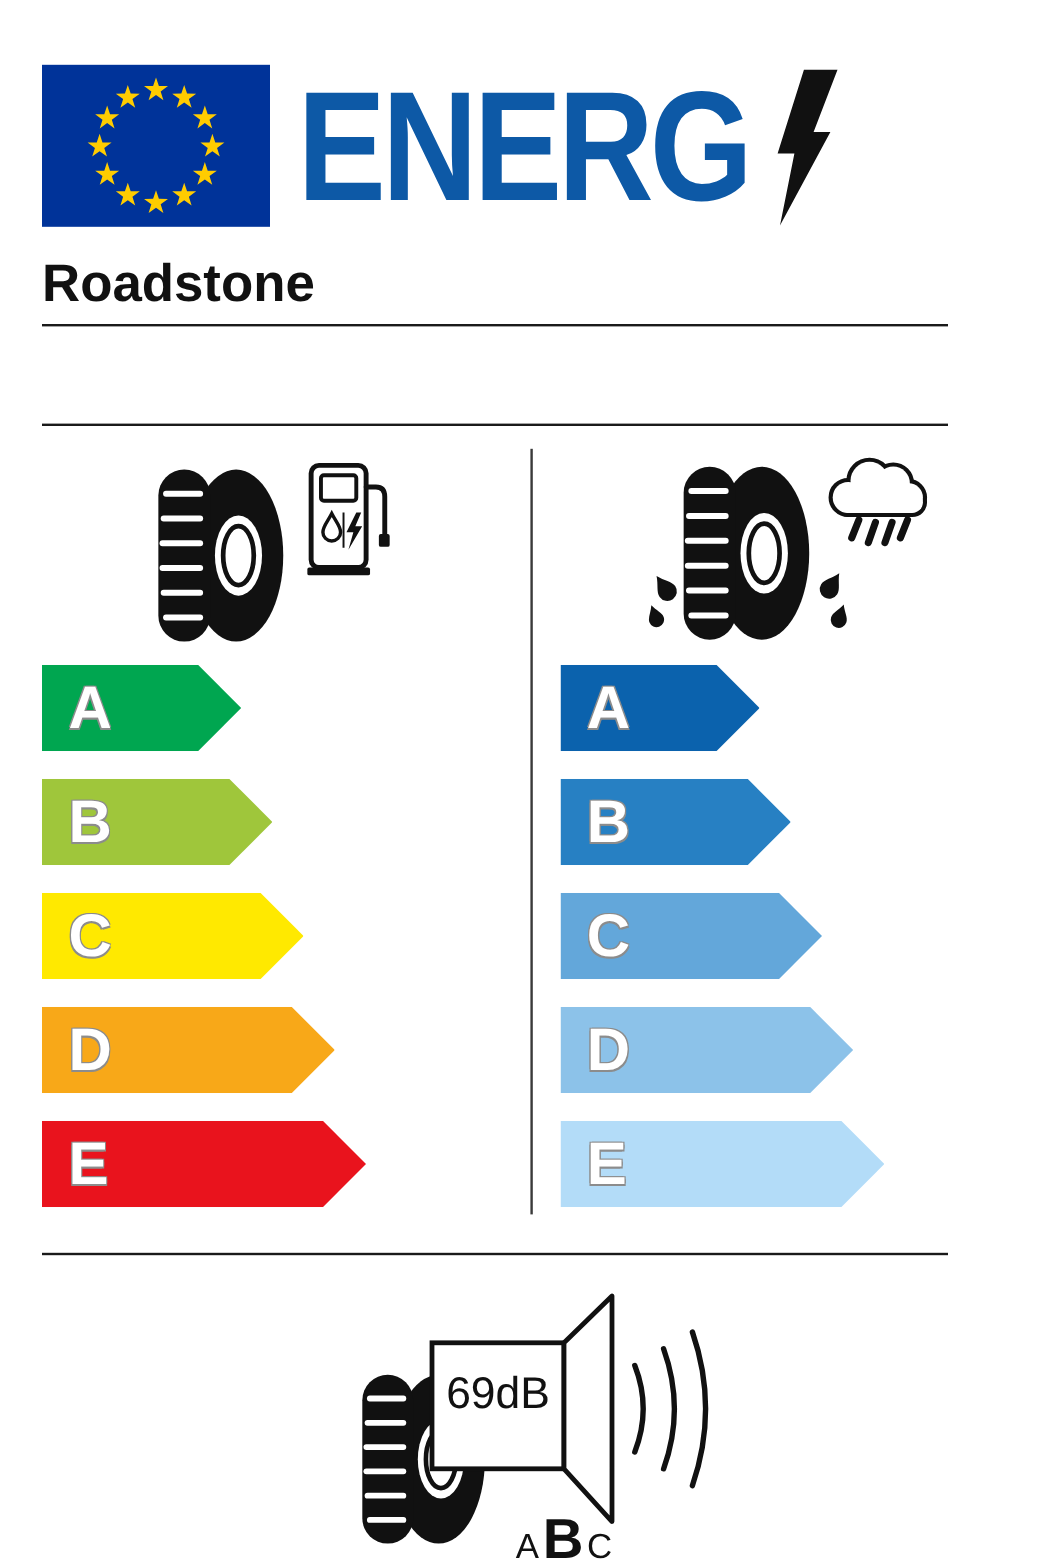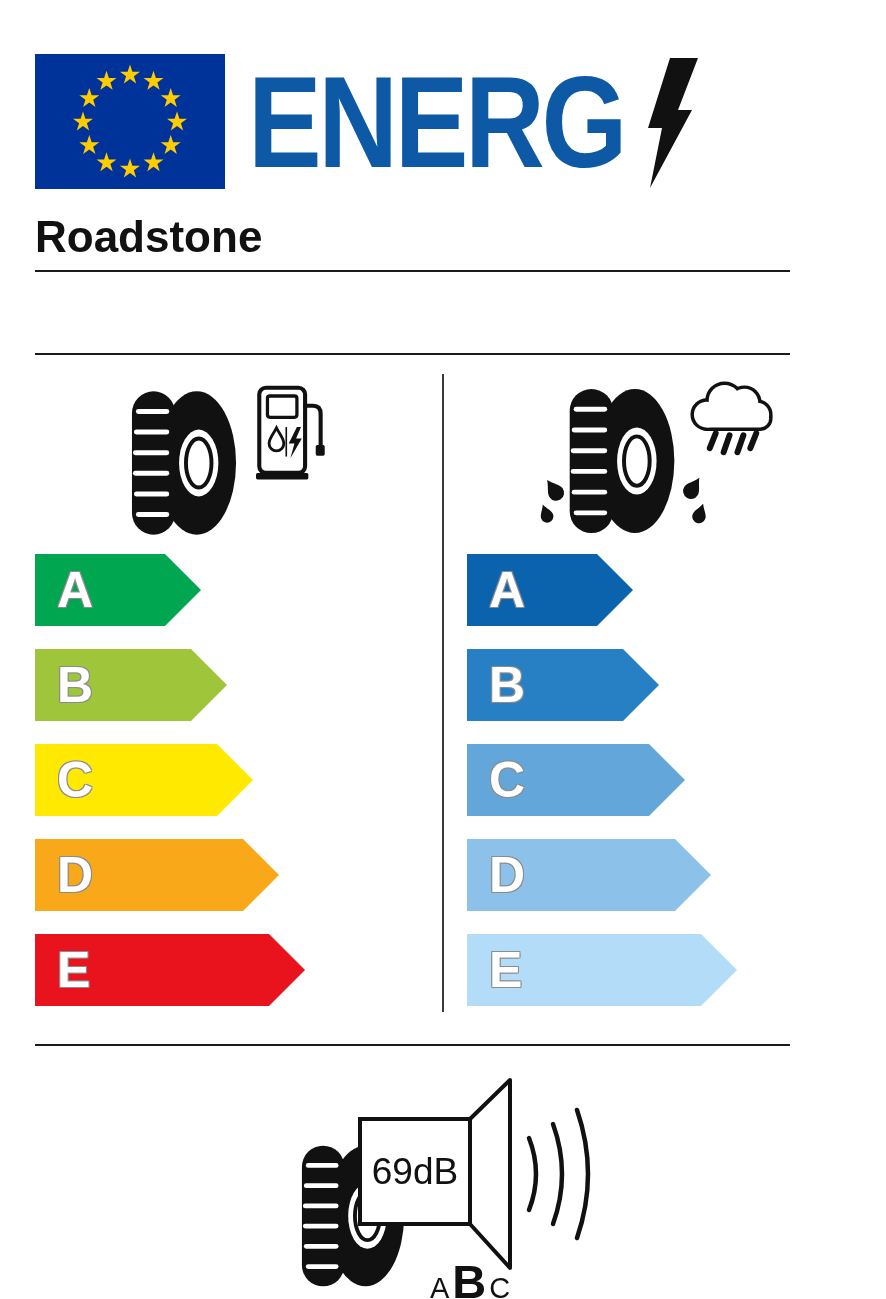--- a/index.html
+++ b/index.html
@@ -37,21 +37,21 @@
   .arrow:nth-child(3){width:218px;}
   .arrow:nth-child(4){width:244px;}
   .arrow:nth-child(5){width:270px;}
   .grade-letter{color:#fff;font-size:50px;font-weight:bold;line-height:1;
     text-shadow:-1px -1px 0 #8c8c8c,1px -1px 0 #8c8c8c,-1px 1px 0 #8c8c8c,1px 1px 0 #8c8c8c;}
 
   
   .noise-group{position:absolute;left:295px;top:1048px;width:330px;height:245px;}
   .noise-tire{position:absolute;left:5px;top:70px;}
   .speaker{position:absolute;left:62px;top:2px;}
-  .noise-value{position:absolute;left:65px;top:47px;width:110px;height:105px;
+  .noise-value{position:absolute;left:65px;top:36px;width:110px;height:105px;
                display:flex;align-items:center;justify-content:center;font-size:37px;}
   .abc{position:absolute;left:110px;top:182px;width:130px;display:flex;
        align-items:baseline;justify-content:center;gap:3px;}
   .abc-small{font-size:29px;}
   .abc-big{font-size:47px;font-weight:bold;}
 </style>
 </head>
 <body>
 
 <div class="label">

